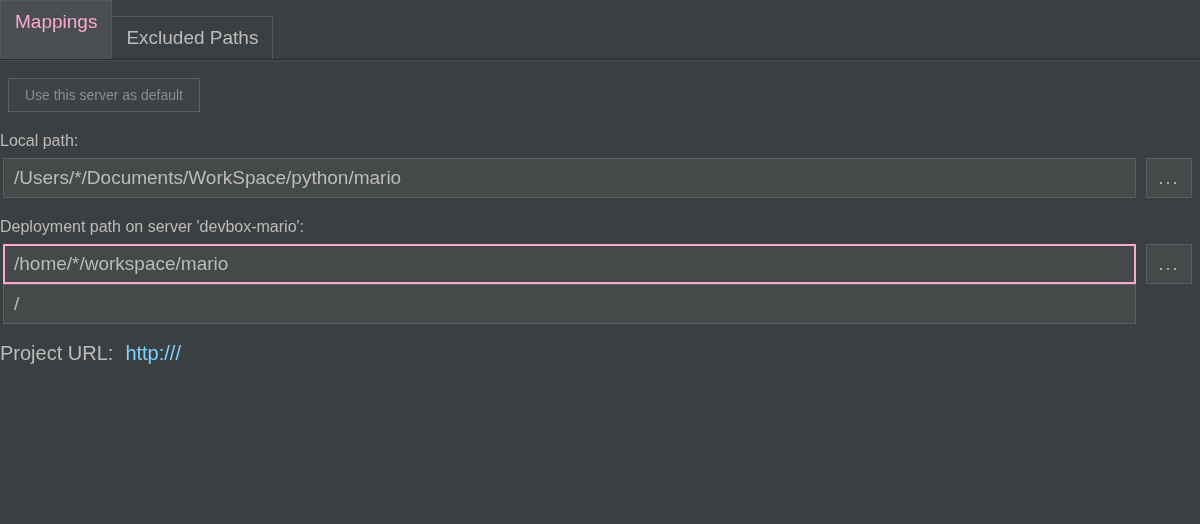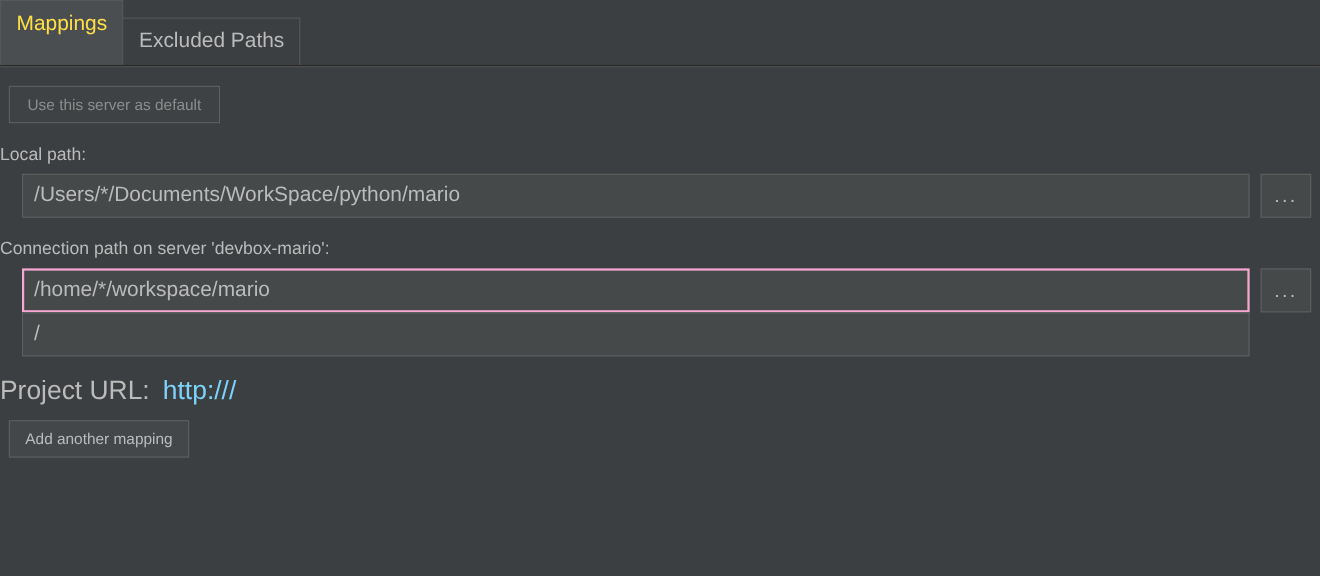--- a/index.html
+++ b/index.html
@@ -29,21 +29,21 @@
     border: 1px solid #555759;
     border-bottom: none;
     background: #3c3f41;
     color: #bbbbbb;
     cursor: pointer;
     margin-right: -1px;
     font-size: 19px;
   }
   .tab.active {
     background: #4b4e50;
-    color: #fde047;
+    color: #f9a8d4;
   }
   .tab:last-child { border-right: 1px solid #555759; margin-top: 16px; }
   .sep-line {
     height: 2px;
     background: linear-gradient(#4e4e4e, #3c3f41);
   }
   .content {
     flex: 1;
     padding: 0 0 0 0;
   }
@@ -98,28 +98,28 @@
     cursor: pointer;
     color: #bbbbbb;
     font-size: 18px;
     letter-spacing: 2px;
   }
   .url-row {
     display: flex;
     align-items: center;
     gap: 12px;
     padding: 18px 0 12px 0;
-    font-size: 24px;
+    font-size: 20px;
   }
   .url-link {
     color: #7dd3fc;
     cursor: pointer;
   }
   .add-row { padding: 0 0 0 8px; }
-  .inner { padding-left: 20px; }
+  .inner { padding-left: 3px; }
 </style>
 </head>
 <body>
 
 <div class="root">
 
   <div class="tabs">
     <div class="tab active">Mappings</div>
     <div class="tab">Excluded Paths</div>
   </div>
@@ -130,33 +130,30 @@
     <div class="default-btn-wrap">
       <div class="button">Use this server as default</div>
     </div>
 
     <div class="field-label">Local path:</div>
     <div class="field-row inner">
       <input class="text-input" type="text" value="/Users/*/Documents/WorkSpace/python/mario" style="">
       <div class="browse-btn">...</div>
     </div>
 
-    <div class="field-label">Connection path on server 'devbox-mario':</div>
+    <div class="field-label">Deployment path on server 'devbox-mario':</div>
     <div class="field-row inner">
       <input class="text-input focused" type="text" value="/home/*/workspace/mario" style="">
       <div class="browse-btn">...</div>
     </div>
 
     <div class="field-row inner" style="padding-right:64px;">
       <input class="text-input" type="text" value="/" style="">
     </div>
 
     <div class="url-row">
       <span>Project URL:</span>
       <span class="url-link">http:///</span>
     </div>
 
-    <div class="add-row">
-      <div class="button add">Add another mapping</div>
-    </div>
 
   </div>
 </div>
 
 </body></html>

